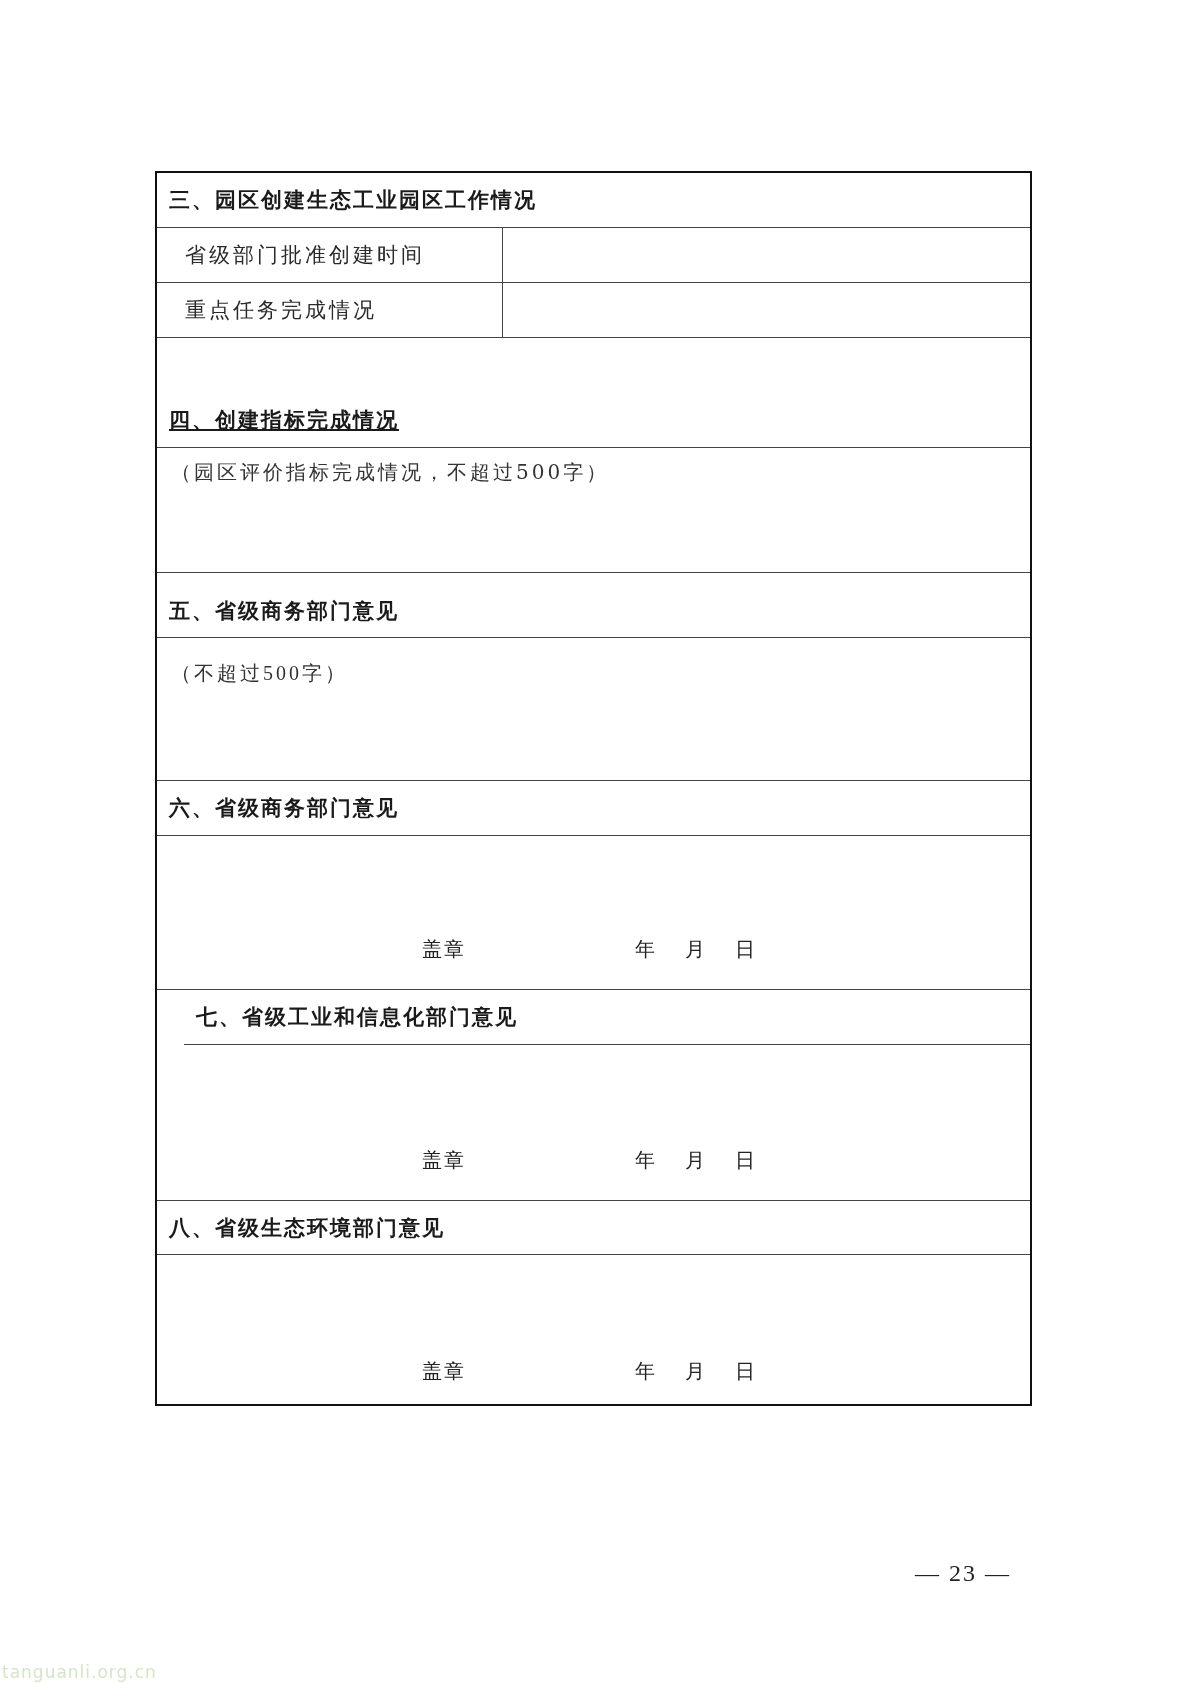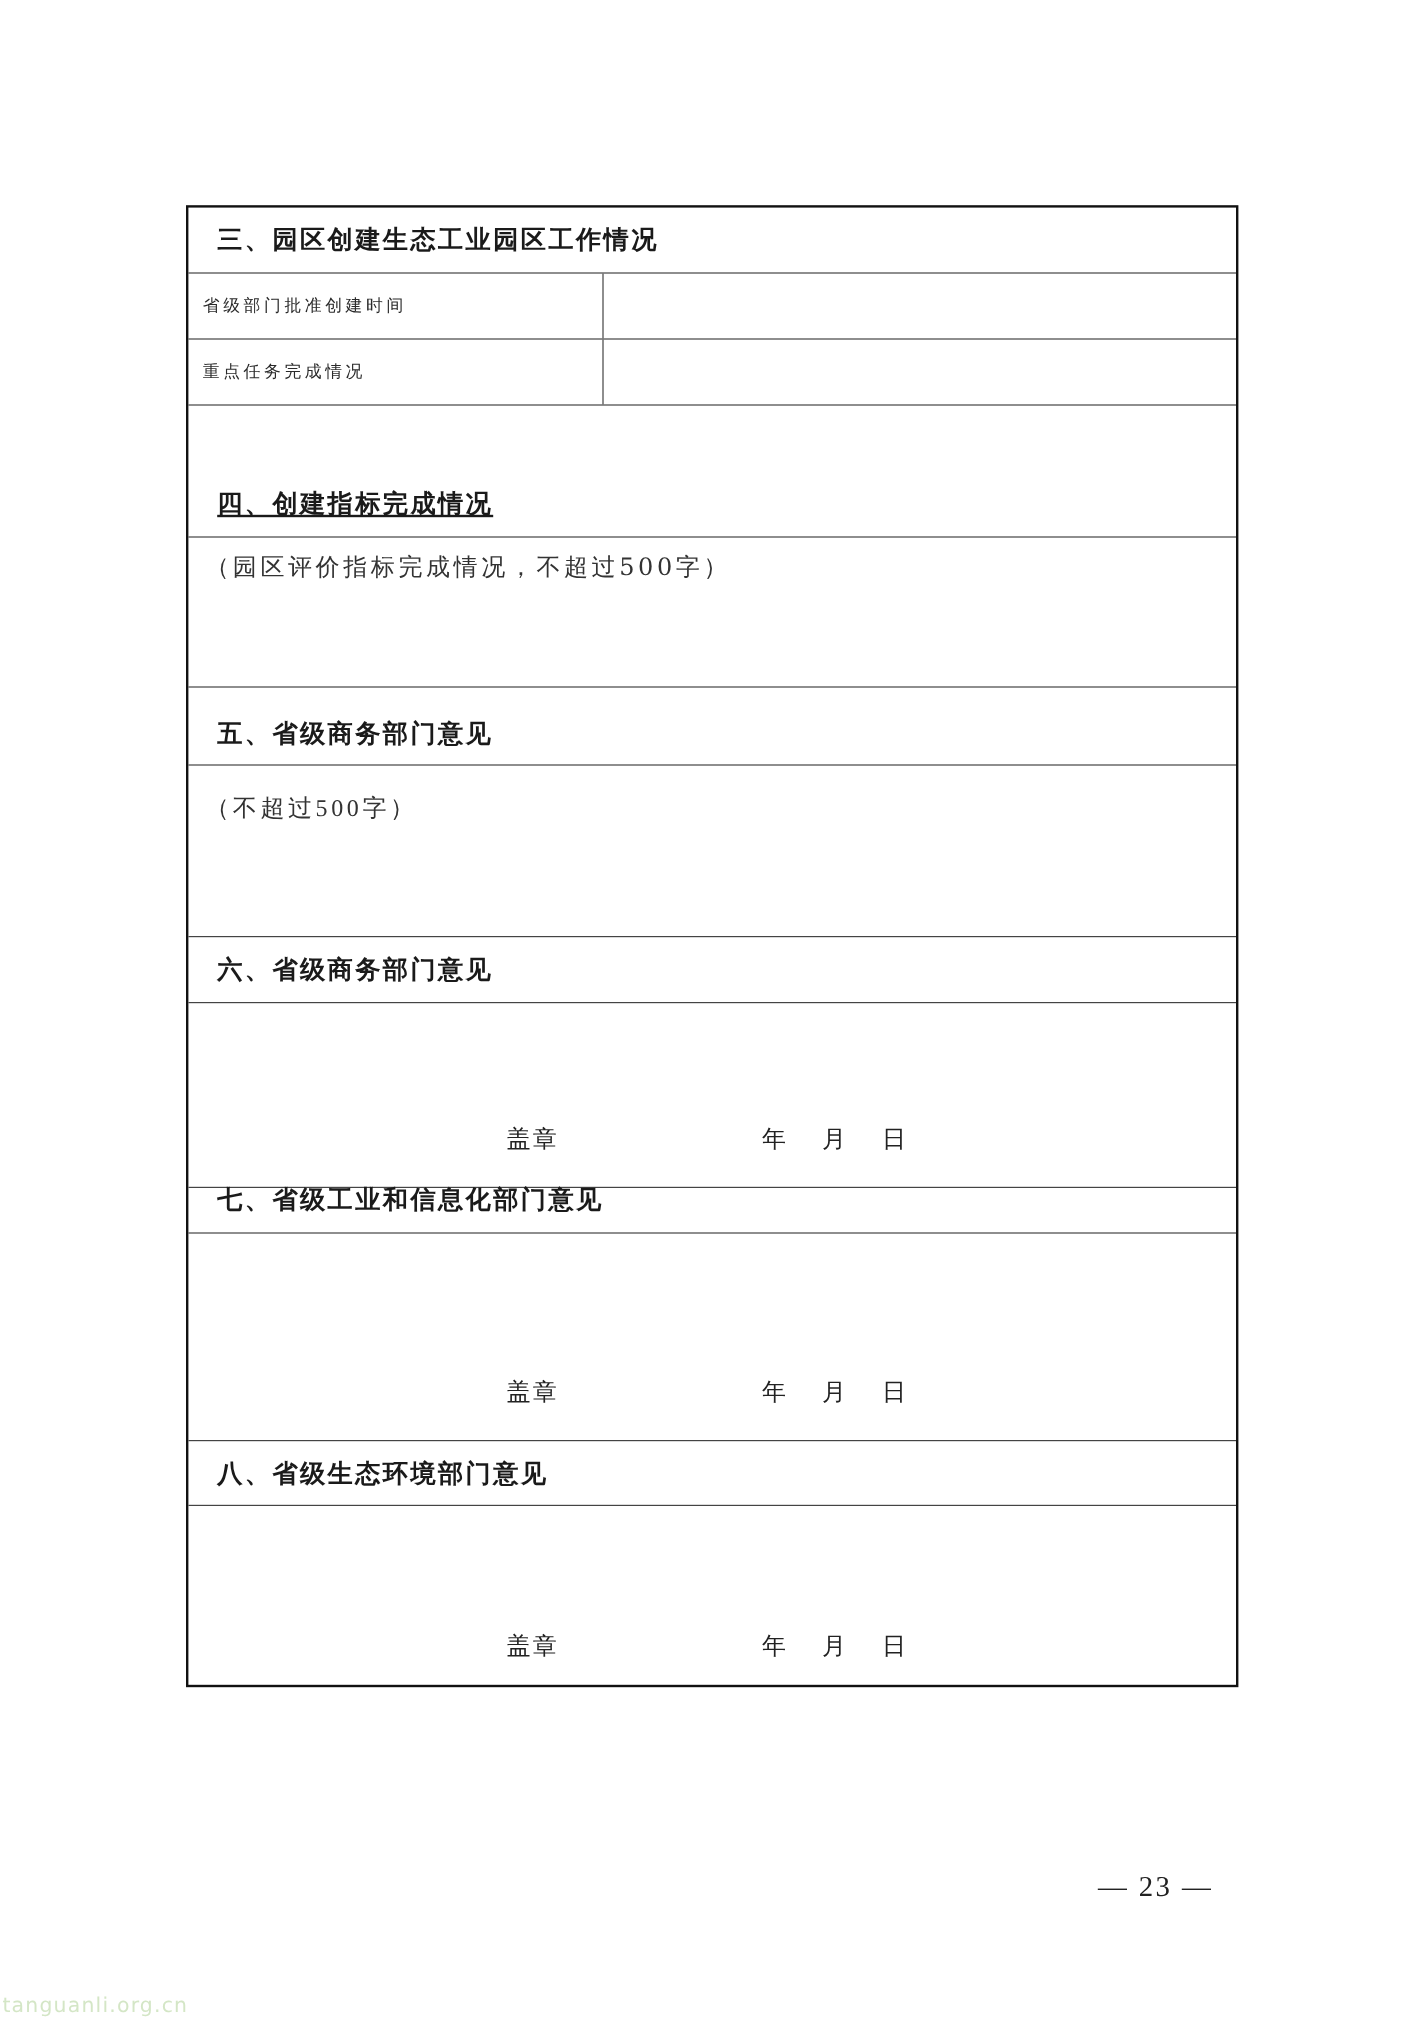--- a/index.html
+++ b/index.html
@@ -2,24 +2,24 @@
 <html><head>
 <meta charset="utf-8">
 <style>
   html, body { margin:0; padding:0; background:#ffffff; }
   body { width:1190px; height:1683px; position:relative; overflow:hidden;
          font-family: "DejaVu Serif", "Liberation Serif", serif; color:#1a1a1a; }
   .tbl { position:absolute; left:155px; top:171px; width:877px; height:1235px;
          border:2.5px solid #111; box-sizing:border-box; }
   .row { position:absolute; left:0; right:0; border-bottom:1.5px solid #444; box-sizing:border-box; }
   .row.last { border-bottom:none; }
-  .hdr { font-weight:bold; font-size:21px; letter-spacing:2px; padding-left:24px;
+  .hdr { font-weight:bold; font-size:21px; letter-spacing:2px; padding-left:12px;
          display:flex; align-items:center; font-family:"DejaVu Sans","Liberation Sans",sans-serif; }
   .lbl { position:absolute; left:0; top:0; bottom:0; width:346px; border-right:1.5px solid #444;
-         display:flex; align-items:center; padding-left:12px; font-size:14px; letter-spacing:3px;
+         display:flex; align-items:center; padding-left:28px; font-size:21px; letter-spacing:3px;
          box-sizing:border-box; color:#2a2a2a; }
   .val { position:absolute; left:346px; right:0; top:0; bottom:0; }
   .hint { position:absolute; left:14px; top:22px; font-size:20px; letter-spacing:3px; color:#333; }
   .sign { position:absolute; top:0; font-size:20px; color:#222; }
   .page-num { position:absolute; left:915px; top:1560px; font-size:24px; color:#222; letter-spacing:2px;
               font-family:"Liberation Serif", serif; }
   .watermark { position:absolute; left:2px; top:1662px; font-size:17px; color:#d4e6c6;
                font-family:"DejaVu Sans", sans-serif; letter-spacing:1px; }
 </style>
 </head>
@@ -58,21 +58,21 @@
   </div>
   <div class="row" style="top:663px;height:154px;">
     <div style="position:absolute;top:100px;left:0;right:0;">
       <span class="sign" style="left:265px;letter-spacing:2px;">盖章</span>
       <span class="sign" style="left:478px;">年</span>
       <span class="sign" style="left:528px;">月</span>
       <span class="sign" style="left:578px;">日</span>
     </div>
   </div>
 
-  <div class="row hdr" style="top:800px;height:55px;">
+  <div class="row hdr" style="top:817px;height:55px;margin-left:27px;">
     <span>七、省级工业和信息化部门意见</span>
   </div>
   <div class="row" style="top:872px;height:156px;">
     <div style="position:absolute;top:102px;left:0;right:0;">
       <span class="sign" style="left:265px;letter-spacing:2px;">盖章</span>
       <span class="sign" style="left:478px;">年</span>
       <span class="sign" style="left:528px;">月</span>
       <span class="sign" style="left:578px;">日</span>
     </div>
   </div>

